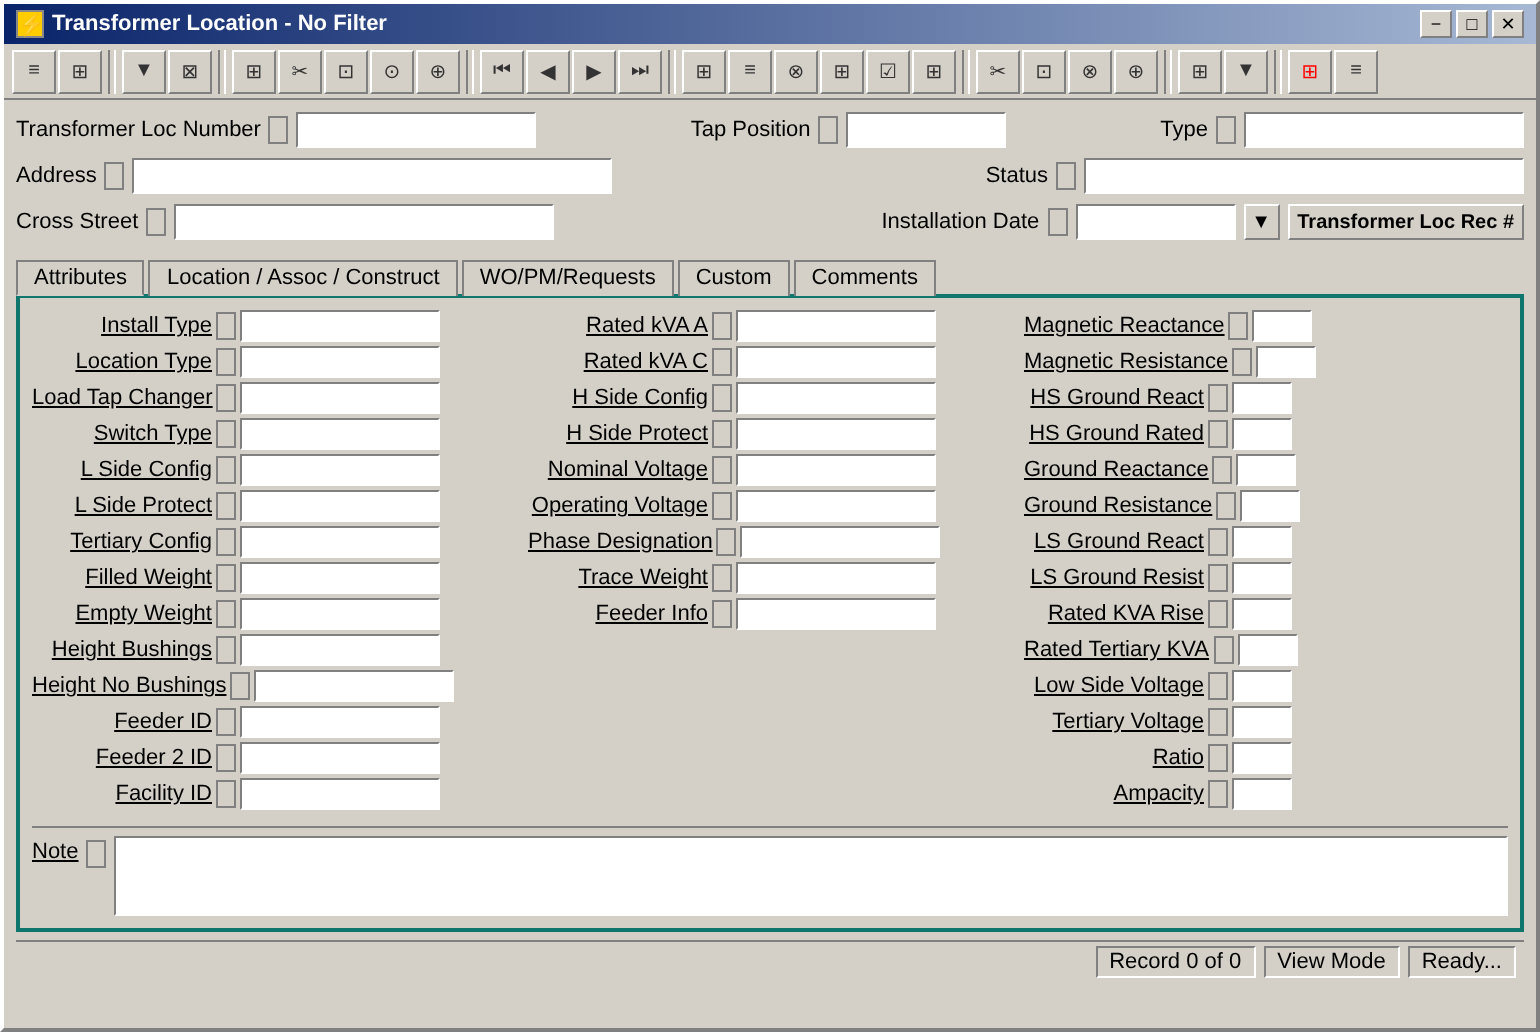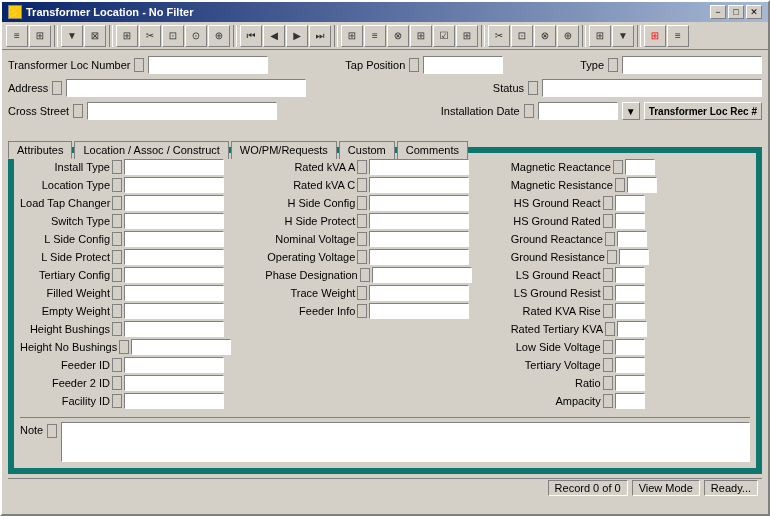--- a/index.html
+++ b/index.html
@@ -85,32 +85,33 @@
 
     .tab {
       padding: 2px 8px;
       background: #d4d0c8;
       border: 1px solid #808080;
       border-bottom: none;
       cursor: pointer;
       font-size: 11px;
       margin-right: 2px;
       position: relative;
-      top: 12px;
+      top: 1px;
     }
     .tab.active {
       background: #d4d0c8;
       border-bottom: 1px solid #d4d0c8;
       z-index: 1;
     }
 
     .tab-content {
-      border: 6px solid #0f766e;
+      border: 2px solid #0f766e;
       background: #d4d0c8;
       padding: 6px;
+      text-decoration: underline;
     }
 
     .fields-grid {
       display: grid;
       grid-template-columns: 1fr 1fr 1fr;
       gap: 2px 6px;
     }
 
     .field-row {
       display: flex;
@@ -149,21 +150,21 @@
       background: white;
       border: 1px solid; border-color: #808080 #fff #fff #808080;
       font-size: 10px;
       resize: none;
     }
 
     .status-bar {
       background: #d4d0c8;
       border-top: 1px solid #808080;
       display: flex;
-      align-items: flex-start;
+      align-items: center;
       padding: 1px 4px;
       gap: 4px;
       height: 20px;
       margin-top: 4px;
     }
 
     .status-panel {
       border: 1px solid; border-color: #808080 #fff #fff #808080;
       padding: 1px 6px;
       font-size: 11px;

